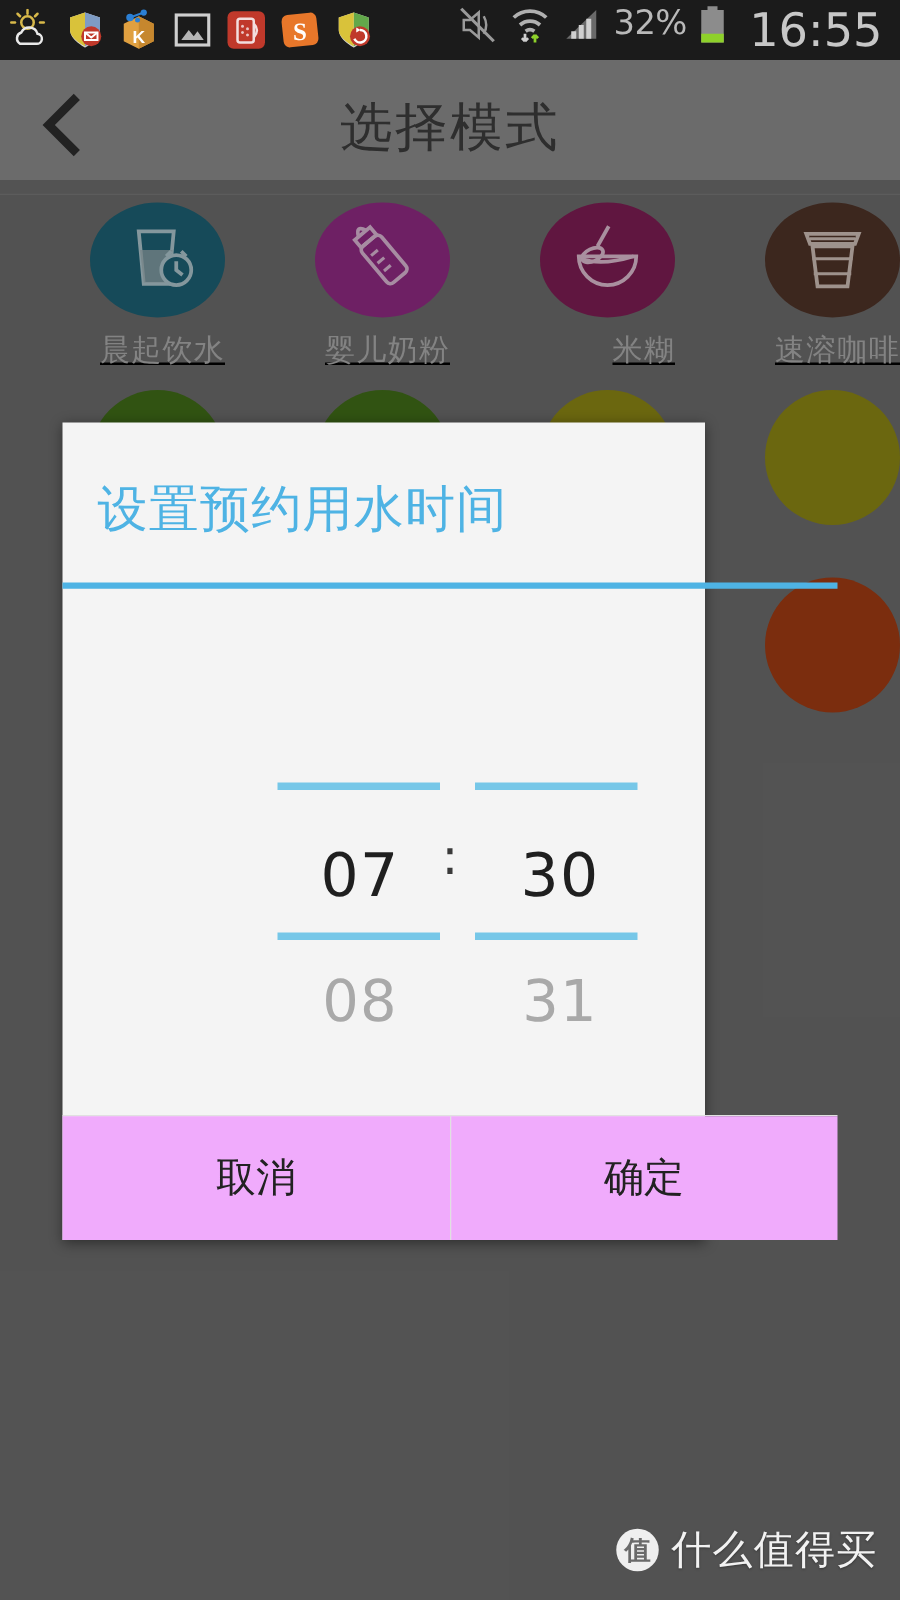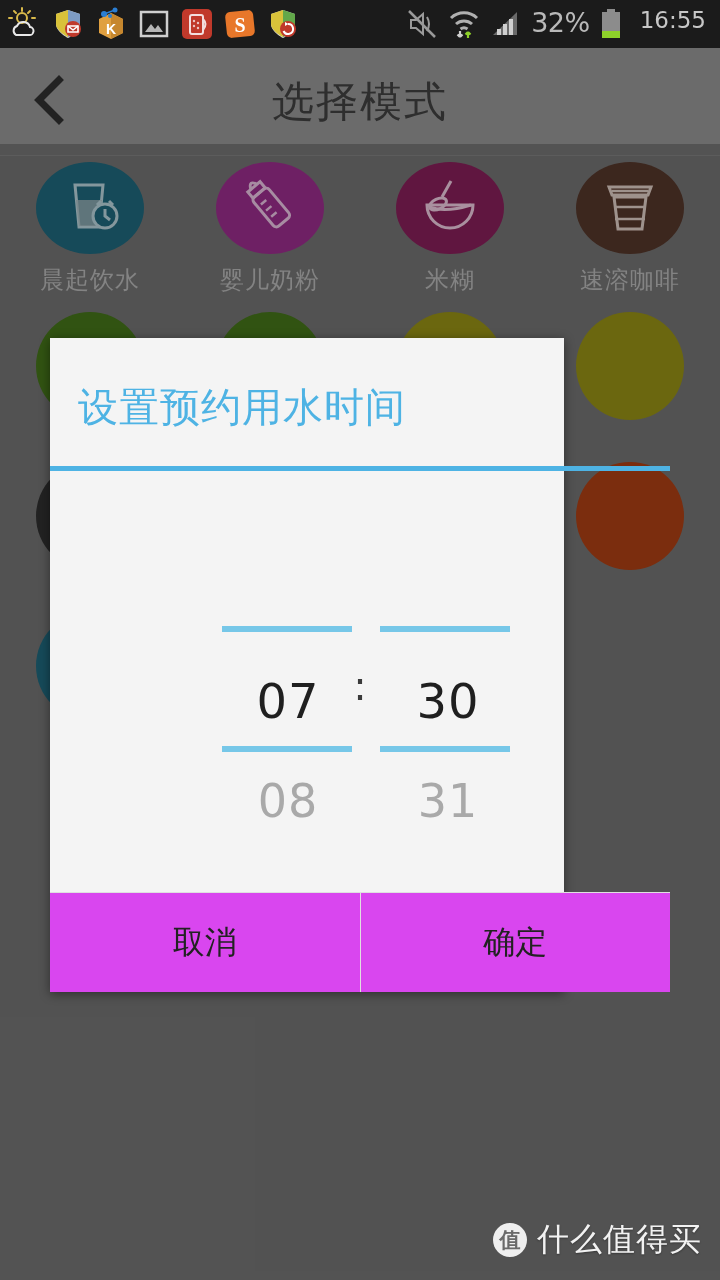--- a/index.html
+++ b/index.html
@@ -12,42 +12,42 @@
 
   
   .statusbar{
     position:absolute; top:0; left:0; width:720px; height:48px;
     background:#1b1b1b; display:flex; align-items:center; padding:0 8px;
   }
   .sb-left{ display:flex; align-items:center; gap:9px; }
   .sb-right{ margin-left:auto; display:flex; align-items:flex-start; gap:8px; padding-right:6px; }
   .sbicon{ width:34px; height:34px; position:relative; display:block; }
   .sb-pct{ color:#b9b9b9; font-size:27px; letter-spacing:-0.5px; }
-  .sb-time{ color:#c7c7c7; font-size:23px; letter-spacing:0px; }
+  .sb-time{ color:#c7c7c7; font-size:37px; letter-spacing:0px; }
 
   
   .header{
     position:absolute; top:48px; left:0; width:720px; height:108px;
     background:#6b6b6b; display:flex; align-items:center;
     border-bottom:1px solid #777;
   }
   .back-btn{ width:100px; height:96px; display:flex; align-items:center; justify-content:center; }
   .header-title{
     position:absolute; left:0; width:720px; text-align:center;
     font-size:42px; color:#2e2e2e; letter-spacing:2px;
   }
 
   
   .modes{
     position:absolute; top:146px; left:0; width:720px;
     display:flex; flex-wrap:wrap;
   }
   .mode{
     width:180px; height:150px;
-    display:flex; flex-direction:column; align-items:center; padding-top:16px;
+    display:flex; flex-direction:column; align-items:flex-end; padding-top:16px;text-decoration:underline;
   }
   .mode-circle{
     width:108px; height:108px; border-radius:50%;
     display:flex; align-items:center; justify-content:center;
   }
   .mode-label{
     margin-top:10px; font-size:24px; color:#a8a8a8; letter-spacing:1px;
   }
 
   
@@ -80,21 +80,21 @@
     position:absolute; left:297px; top:193px; width:26px; text-align:center;
     font-size:40px; color:#3a3a3a; line-height:44px;
   }
 
   .dlg-actions{
     position:absolute; bottom:0; left:0; width:620px; height:100px;
     border-top:1px solid #e0e0e0; display:flex;
   }
   .dlg-btn{
     flex:1; display:flex; align-items:center; justify-content:center;
-    font-size:32px; color:#222; background:#d946ef;
+    font-size:32px; color:#222; background:#f0abfc;
   }
   .dlg-btn.cancel{ border-right:1px solid #e0e0e0; }
 
   
   .watermark{
     position:absolute; right:18px; bottom:18px;
     display:flex; align-items:center; gap:10px;
   }
   .wm-badge{
     width:34px; height:34px; border-radius:50%;

